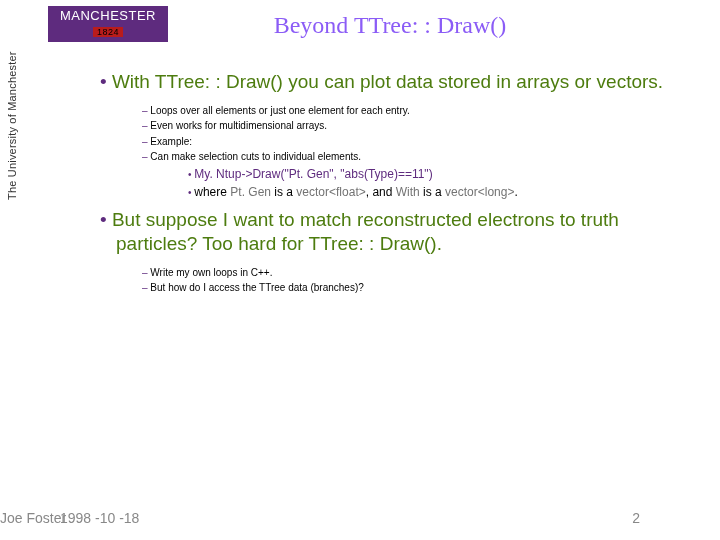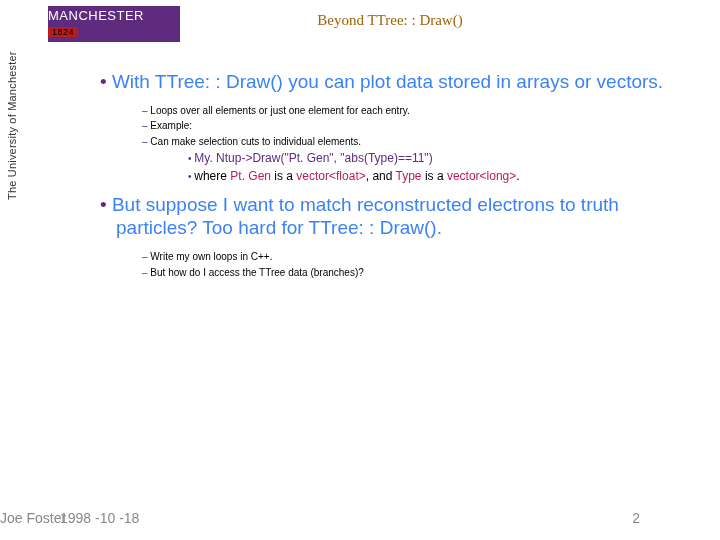--- a/index.html
+++ b/index.html
@@ -8,25 +8,25 @@
     height: 540px;
     background: #ffffff;
     font-family: Arial, sans-serif;
     position: relative;
     color: #000;
   }
   .logo-block {
     position: absolute;
     left: 48px;
     top: 6px;
-    width: 132px;
+    width: 120px;
     height: 36px;
     background: #5e2b7e;
     color: #fff;
-    text-align: left;
+    text-align: center;
     font-size: 13px;
     letter-spacing: 0.5px;
     line-height: 1.15;
     padding-top: 3px;
   }
   .logo-year {
     display: inline-block;
     background: #b91c1c;
     color: #000;
     font-size: 9px;
@@ -43,34 +43,34 @@
     color: #333;
     white-space: nowrap;
     letter-spacing: 0.2px;
   }
   .title {
     position: absolute;
     top: 12px;
     left: 0;
     width: 100%;
     text-align: center;
-    font-size: 15px;
-    color: #a16207;
+    font-size: 24px;
+    color: #8b5cf6;
     font-family: "Times New Roman", serif;
     padding-left: 60px;
   }
   .content {
     position: absolute;
     left: 48px;
     top: 70px;
     right: 30px;
     font-family: Arial, sans-serif;
   }
   .b1 {
-    color: #3b82f6;
+    color: #4d7c0f;
     font-size: 19px;
     line-height: 1.25;
     margin-bottom: 10px;
     padding-left: 68px;
     text-indent: -16px;
   }
   .b1::before { content: "• "; color: #5e2b7e; }
   .b2 {
     color: #000;
     font-size: 10px;
@@ -83,21 +83,21 @@
   .b3 {
     color: #000;
     font-size: 12px;
     line-height: 1.35;
     padding-left: 150px;
     text-indent: -10px;
     margin-bottom: 2px;
   }
   .b3::before { content: "• "; color: #5e2b7e; font-size: 10px; }
   .b3 .mono { color: #5e2b7e; }
-  .b3 .hl { color: #be185d; }
+  .b3 .hl { color: #737373; }
   .footer {
     position: absolute;
     bottom: 30px;
     left: 0;
     width: 100%;
     font-size: 14px;
     color: #888;
   }
   .f-date { position: absolute; left: 60px; }
   .f-author { position: absolute; left: 0; width: 100%; }
@@ -110,24 +110,25 @@
   <div>MANCHESTER</div>
   <span class="logo-year">1824</span>
 </div>
 <div class="side-text">The University of Manchester</div>
 
 <div class="title">Beyond TTree: : Draw()</div>
 
 <div class="content">
   <div class="b1">With TTree: : Draw() you can plot data stored in arrays or vectors.</div>
   <div class="b2">Loops over all elements or just one element for each entry.</div>
+  <div class="b2">Even works for multidimensional arrays.</div>
   <div class="b2">Example:</div>
   <div class="b2">Can make selection cuts to individual elements.</div>
   <div class="b3"><span class="mono">My. Ntup-&gt;Draw("Pt. Gen", "abs(Type)==11")</span></div>
-  <div class="b3"><span>where </span><span class="hl">Pt. Gen</span><span> is a </span><span class="hl">vector&lt;float&gt;</span><span>, and </span><span class="hl">Type</span><span> is a </span><span class="hl">vector&lt;long&gt;</span><span>.</span></div>
+  <div class="b3"><span>where </span><span class="hl">Pt. Gen</span><span> is a </span><span class="hl">vector&lt;float&gt;</span><span>, and </span><span class="hl">With</span><span> is a </span><span class="hl">vector&lt;long&gt;</span><span>.</span></div>
   <div class="b1" style="margin-top:8px">But suppose I want to match reconstructed electrons to truth particles?  Too hard for TTree: : Draw().</div>
   <div class="b2">Write my own loops in C++.</div>
   <div class="b2">But how do I access the TTree data (branches)?</div>
 </div>
 
 <div class="footer">
   <span class="f-date">1998 -10 -18</span>
   <span class="f-author">Joe Foster</span>
   <span class="f-page">2</span>
 </div>

